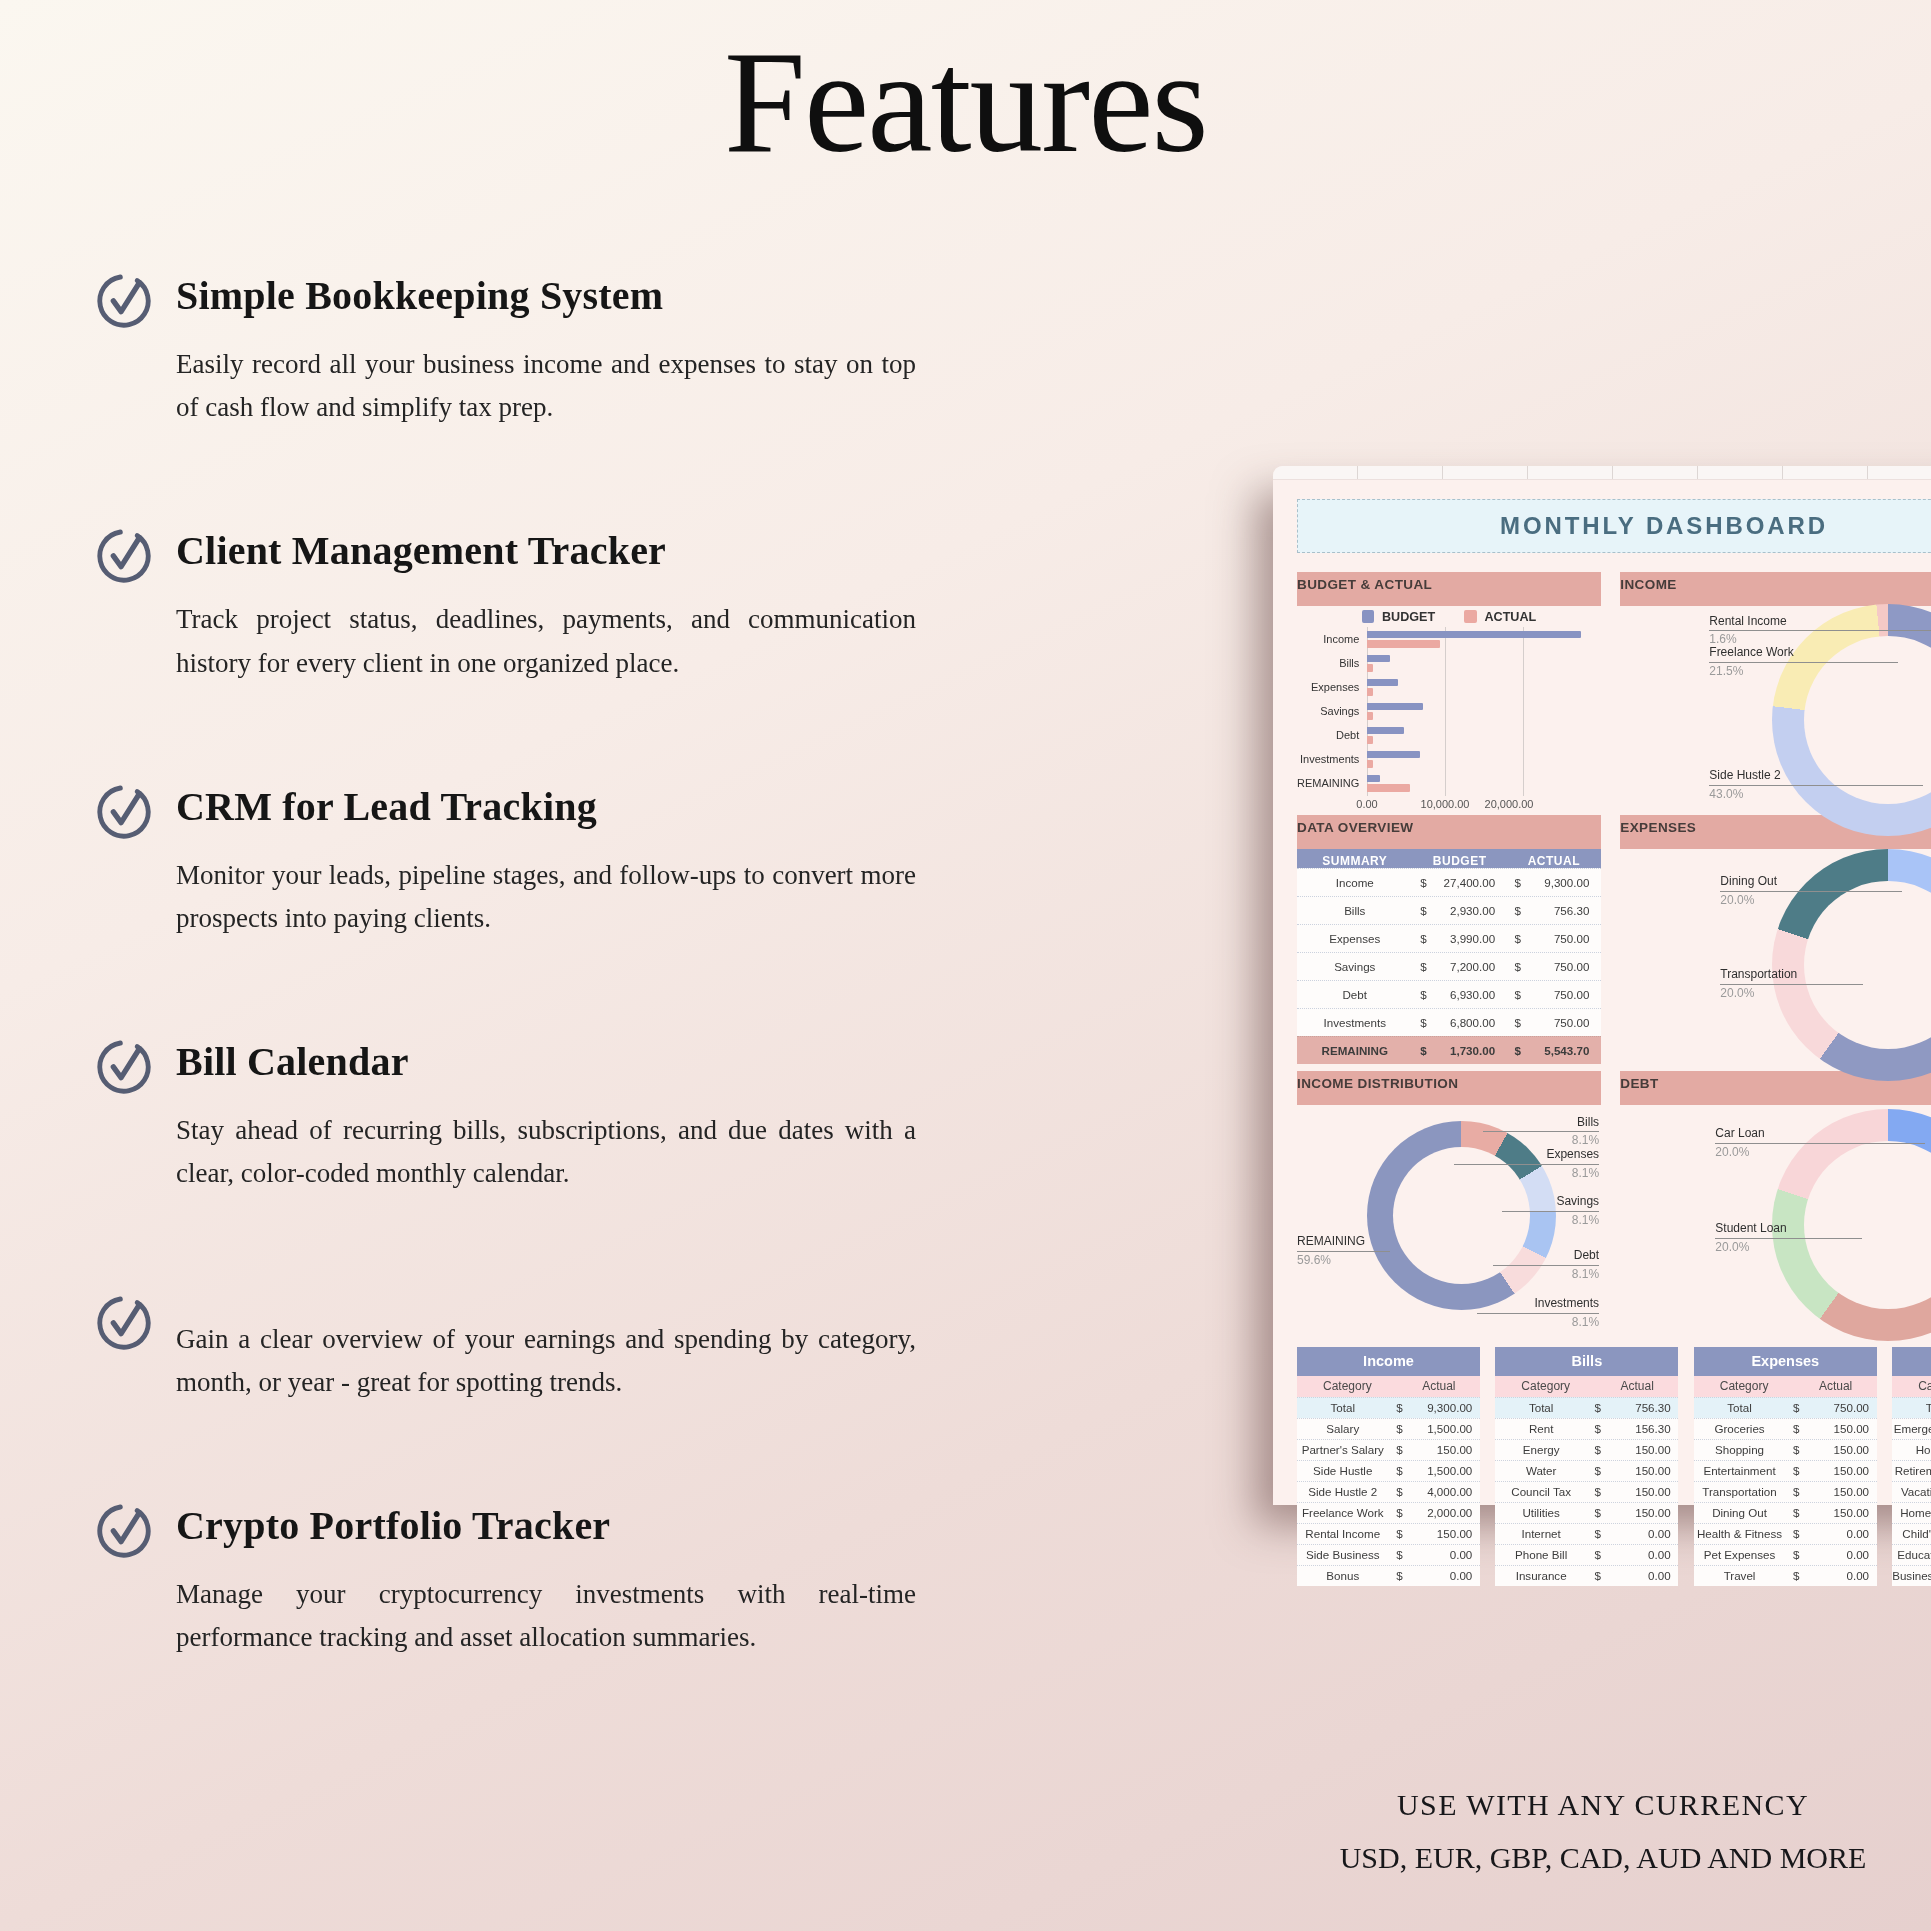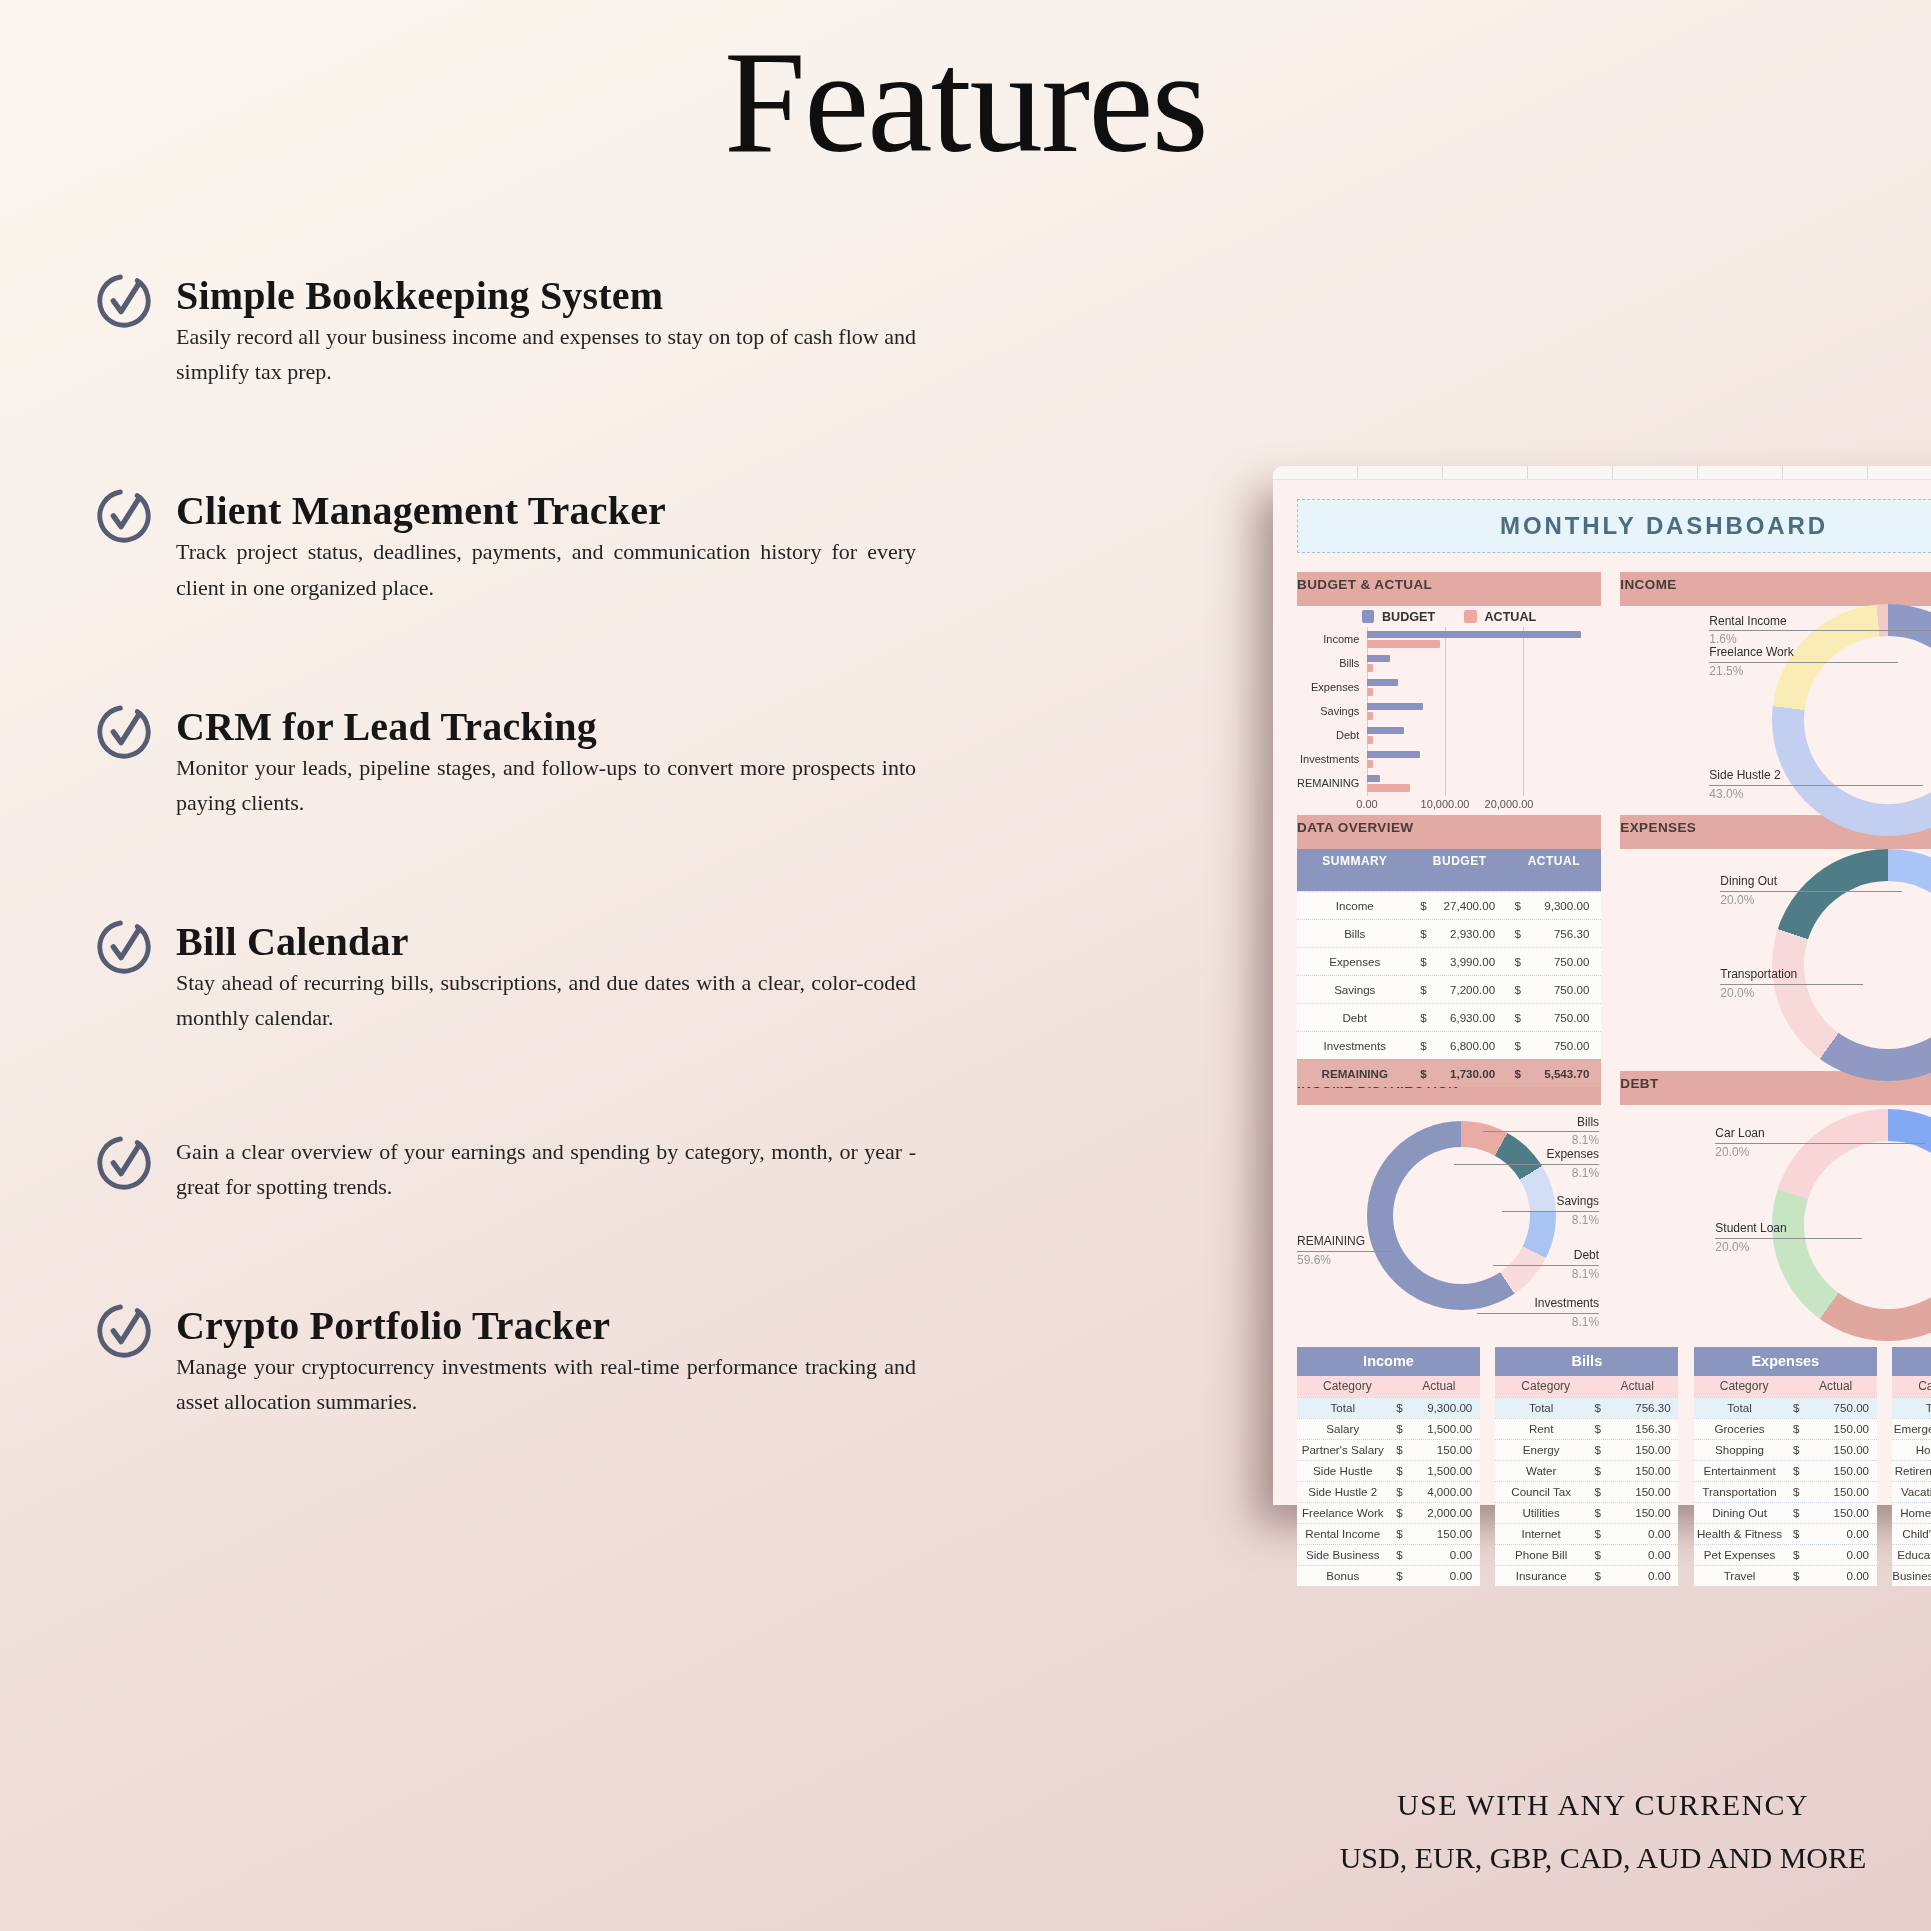--- a/index.html
+++ b/index.html
@@ -13,21 +13,21 @@
   #page-title{
     margin:21px 0 0;text-align:center;font-size:147px;font-weight:normal;
     letter-spacing:-1.9px;color:#0f0f0f;line-height:1.1;font-family:"Liberation Serif",serif;
   }
   
   #features-list{position:absolute;left:93px;top:272px;width:823px;}
   .feat{display:flex;align-items:flex-start;margin-bottom:98px;}
   .fcheck{flex:none;width:62px;height:62px;margin-top:-3.9px;}
   .fbody{margin-left:21px;flex:1;}
   .fbody h2{margin:0;font-size:40px;letter-spacing:0.2px;color:#161616;font-weight:bold;font-family:"Liberation Serif",serif;}
-  .fbody p{margin:0 0 0;font-size:22px;line-height:1.6;color:#242424;text-align:justify;font-family:"Liberation Serif",serif;}
+  .fbody p{margin:24px 0 0;font-size:27px;line-height:1.6;color:#242424;text-align:justify;font-family:"Liberation Serif",serif;}
   
   #currency-note{position:absolute;left:1265px;top:1788px;width:676px;text-align:center;}
   .cur-line1{font-size:30px;letter-spacing:1.4px;color:#17171a;}
   .cur-line2{margin-top:19.3px;font-size:30px;color:#17171a;}
   .cur-line2 b{font-weight:normal;}
   
   #dashboard{
     position:absolute;left:1273px;top:466px;width:782px;height:1039px;
     background:#fcf1ee;border-radius:9.7px 0 0 0;
     box-shadow:-21px 23px 41px -3.9px rgba(95,64,62,.5);
@@ -53,21 +53,21 @@
     background-image:repeating-linear-gradient(90deg,#d5cecc 0 1px,transparent 1px 78px);}
   #bar-rows{position:absolute;left:0;right:0;top:21px;}
   .brow{height:24px;display:flex;align-items:center;}
   .bcat{width:70px;flex:none;text-align:right;padding-right:7.7px;box-sizing:border-box;
     font-size:11px;color:#333;}
   .bars{flex:1;display:flex;flex-direction:column;gap:1.9px;}
   .bar{display:block;height:7.7px;border-radius:0 1px 1px 0;}
   .axis-tick{position:absolute;top:192px;transform:translateX(-50%);font-size:11px;color:#555;}
   
   .sum-head{display:grid;grid-template-columns:38% 31% 31%;background:#8b96bf;color:#fff;
-    height:42px;line-height:25px;font-size:12px;font-weight:bold;text-align:center;letter-spacing:0.5px;}
+    height:19px;line-height:25px;font-size:12px;font-weight:bold;text-align:center;letter-spacing:0.5px;}
   .sum-row{display:grid;grid-template-columns:38% 7% 24% 7% 24%;height:27px;line-height:27px;
     background:#fefcfb;border-top:1px dotted #ccd2de;font-size:11.6px;color:#3c3c3c;}
   .sum-row .name{text-align:center;}
   .cur{text-align:left;padding-left:7.7px;}
   .money{text-align:right;padding-right:11.6px;}
   .sum-row.remaining{background:#e3b0aa;font-weight:bold;border-top:1px dotted #caa29c;}
   
   .donut{position:absolute;border-radius:50%;}
   .donut.d240{width:232px;height:232px;}
   .donut.d240::after{content:"";position:absolute;inset:32px;background:#fcf1ee;border-radius:50%;}

